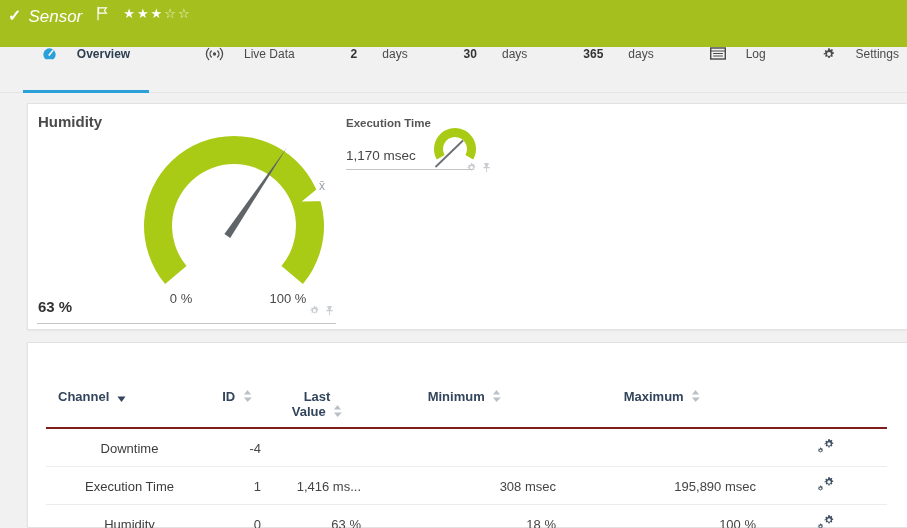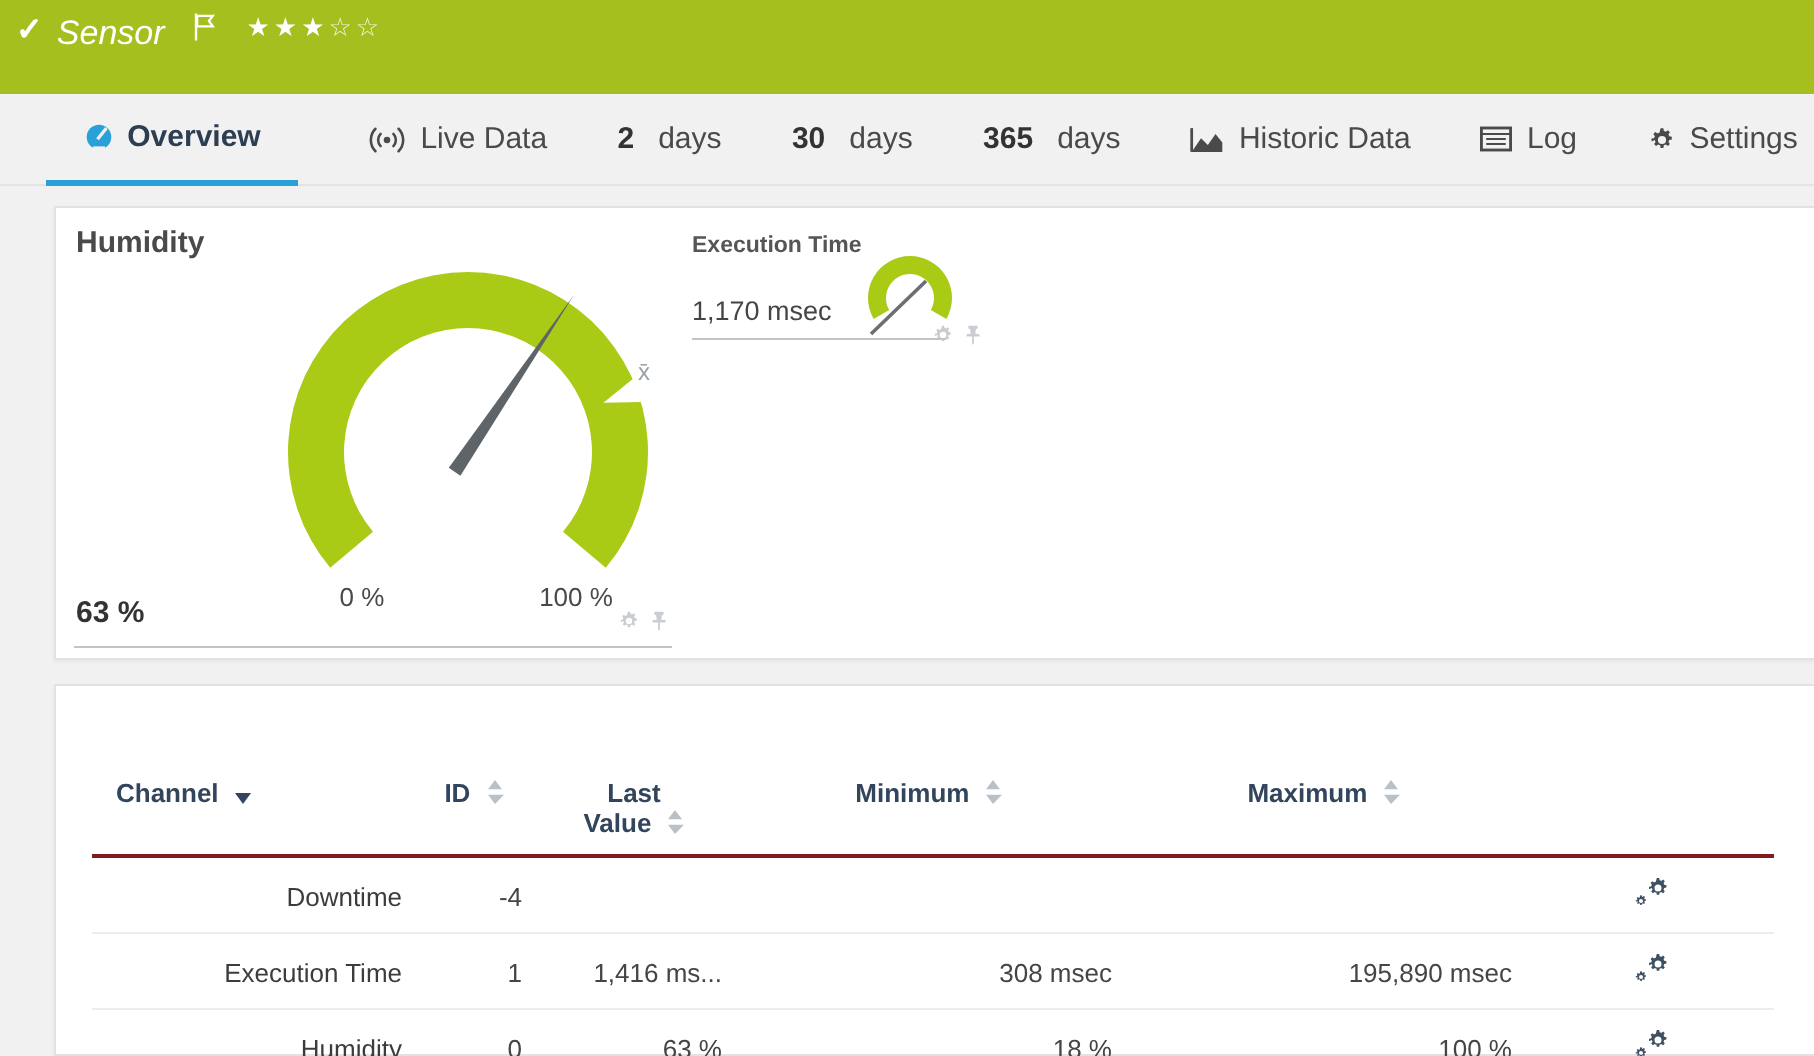--- a/index.html
+++ b/index.html
@@ -24,21 +24,21 @@
   .stars { margin:0 0 0 14px; font-size:13px; letter-spacing:2px; line-height:18px; }
   .stars .empty { opacity:.85; }
   .status-msg { position:absolute; top:27px; left:48px; font-size:12.5px; font-weight:bold; }
 
   
   .tabbar {
     position:absolute; top:47px; left:0; right:0; height:46px;
     display:flex; align-items:center; justify-content:space-between;
     padding:0 8px 0 23px; border-bottom:1px solid #e4e4e4; background:#f1f1f1;
   }
-  .tab { display:flex; align-items:center; gap:7px; height:46px; font-size:15px;
+  .tab { display:flex; gap:20px; height:46px; font-size:12px;
          color:#4a4a4a; cursor:pointer; white-space:nowrap; }
   .tab .num { font-weight:bold; color:#333; margin-right:5px; }
   .tab.active {
     width:126px; justify-content:center; border-bottom:3px solid #2aa0d8;
     color:#2c3e50; font-weight:bold;
   }
   .ticon { flex:none; }
 
   
   .card {
@@ -62,21 +62,21 @@
   table.channels { border-collapse:collapse; margin:34px 0 0 18px; width:841px; table-layout:fixed; }
   .channels th {
     font-size:13px; font-weight:bold; color:#32455c; text-align:center;
     vertical-align:top; padding:12px 12px 8px 0; cursor:pointer;
   }
   .channels th.ch { text-align:left; padding-left:12px; }
   .channels td {
     font-size:13px; color:#454545; text-align:right; padding:9px 12px 8px 0;
     border-top:1px solid #ececec; height:33px;
   }
-  .channels td.ch { text-align:right; padding-left:12px; color:#3c3c3c; }
+  .channels td.ch { text-align:center; padding-left:12px; color:#3c3c3c; }
   .channels tr.hdr th { border-bottom:2px solid #7f1d1d; }
   .channels td.act { text-align:left; padding-left:48px; padding-right:0; }
   .sorticon { margin-left:4px; vertical-align:-1px; }
   .hdr2line div { line-height:15px; }
 </style>
 </head>
 <body>
 
 <svg width="0" height="0" style="position:absolute">
   <defs>
@@ -121,27 +121,20 @@
     <span class="num">2</span>
     <span>days</span>
   </div>
   <div class="tab">
     <span class="num">30</span>
     <span>days</span>
   </div>
   <div class="tab">
     <span class="num">365</span>
     <span>days</span>
-  </div>
-  <div class="tab">
-    <svg class="ticon" width="17" height="14" viewBox="0 0 20 16">
-      <path d="M1 1v14" stroke="#4a4a4a" stroke-width="1.6"></path>
-      <path d="M1 15L6.5 7l4 4 4.5-6.5 4 5V15z" fill="#4a4a4a"></path>
-    </svg>
-    <span>Historic Data</span>
   </div>
   <div class="tab">
     <svg class="ticon" width="16" height="13" viewBox="0 0 18 14">
       <rect x="0.8" y="0.8" width="16.4" height="12.4" fill="none" stroke="#4a4a4a" stroke-width="1.6"></rect>
       <path d="M1 4.2h16M3.5 7h11M3.5 9.8h11" stroke="#4a4a4a" stroke-width="1.2"></path>
     </svg>
     <span>Log</span>
   </div>
   <div class="tab">
     <svg class="ticon" width="14" height="14" viewBox="0 0 24 24" fill="#4a4a4a">

